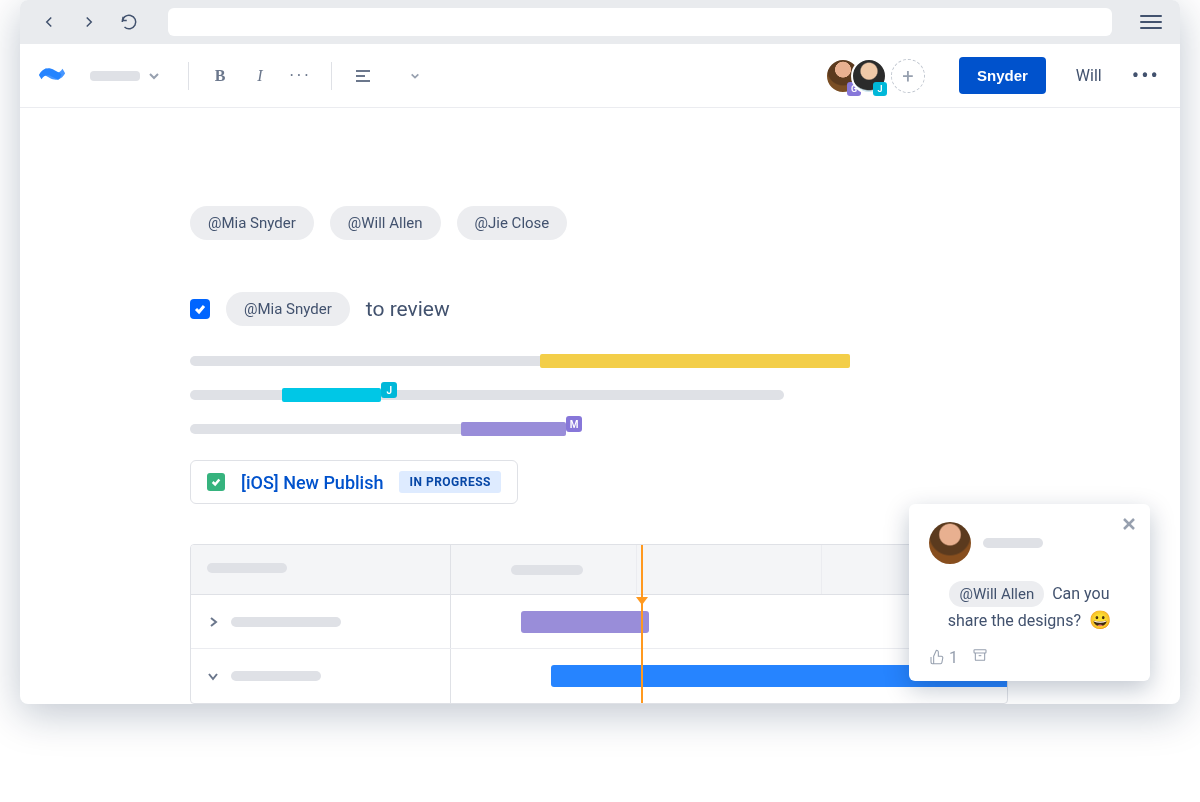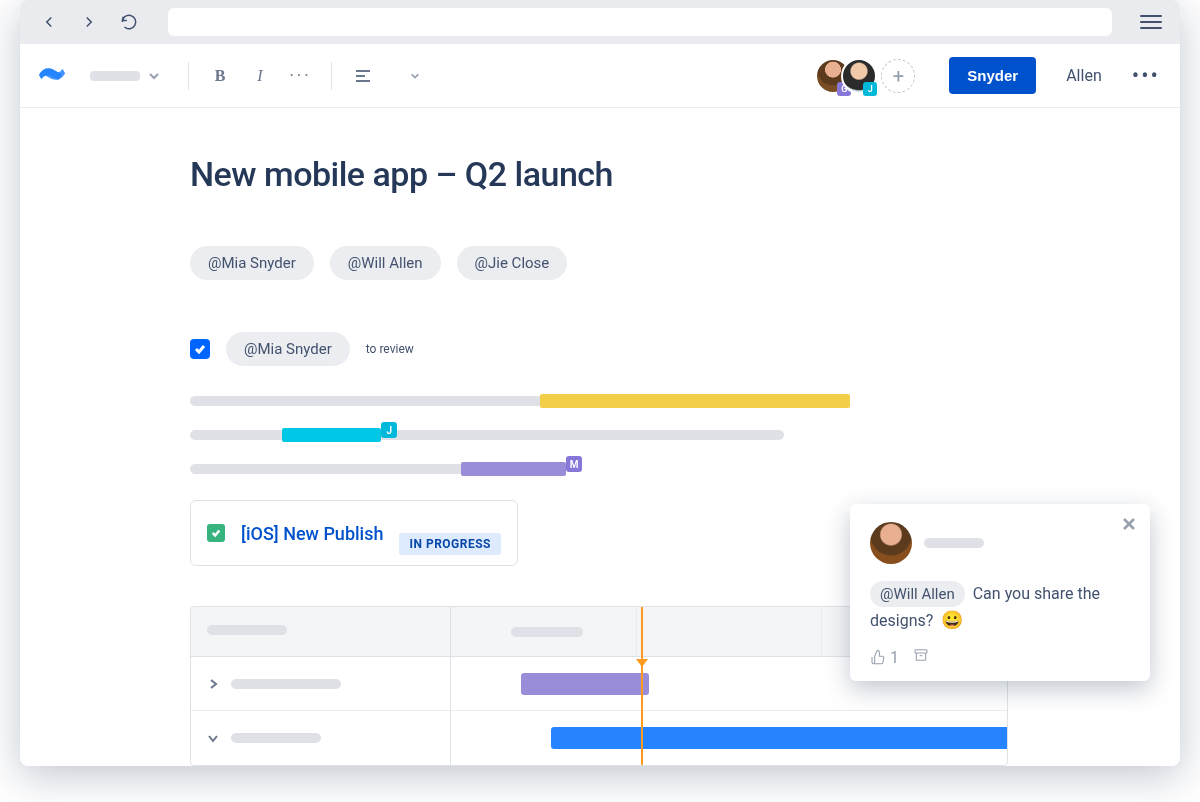--- a/index.html
+++ b/index.html
@@ -81,58 +81,58 @@
   .more-dots{color:#42526E;font-size:22px;letter-spacing:2px;margin-left:16px;cursor:pointer;}
   
   .page{padding: 46px 0 0 170px; position:relative;}
   .title{font-size:34px;font-weight:500;color:#253858;letter-spacing:-0.5px;}
   .mentions-row{margin-top:52px;display:flex;gap:16px;}
   .mention{background:#ecedf0;border-radius:20px;padding:8px 18px;color:#42526E;font-size:15px;}
   .task-row{margin-top:52px;display:flex;align-items:center;gap:16px;}
   .checkbox{width:20px;height:20px;border-radius:4px;background:#0065FF;display:flex;align-items:center;justify-content:center;cursor:pointer;}
   .checkbox svg{width:12px;height:12px;stroke:#fff;stroke-width:3;fill:none;}
   .task-mention{background:#ecedf0;border-radius:20px;padding:8px 18px;color:#42526E;font-size:15px;}
-  .task-text{color:#42526E;font-size:12px;}
+  .task-text{color:#42526E;font-size:21px;}
   
   .bars{margin-top:28px;position:relative;width:660px;}
   .bar-row{position:relative;height:14px;margin-bottom:20px;}
   .grey-bar{position:absolute;left:0;right:0;height:10px;top:2px;background:#DFE1E6;border-radius:6px;}
   .overlay-bar{position:absolute;height:14px;border-radius:2px;top:0;}
   .yellow{background:#F3CE49;}
   .cyan{background:#00C7E6;}
   .purple{background:#998DD9;}
   .initial-chip{position:absolute;top:-6px;width:16px;height:16px;border-radius:3px;color:#fff;font-size:10px;font-weight:600;display:flex;align-items:center;justify-content:center;}
   .chip-j{background:#00B8D9;}
   .chip-m{background:#8777D9;}
   
   .linkcard{margin-top:24px;display:inline-flex;align-items:center;gap:16px;border:1px solid #DFE1E6;border-radius:6px;padding:10px 16px;}
   .linkcard .checkbox-sm{width:18px;height:18px;border-radius:3px;background:#36B37E;display:flex;align-items:center;justify-content:center;}
   .linkcard .checkbox-sm svg{width:10px;height:10px;stroke:#fff;stroke-width:3;fill:none;}
   .link-title{color:#0052CC;font-size:18px;font-weight:500;}
-  .status-lozenge{background:#DEEBFF;color:#0747A6;font-size:12px;font-weight:700;letter-spacing:0.5px;padding:4px 10px;border-radius:3px;margin-top:22px;}
+  .status-lozenge{background:#DEEBFF;color:#0747A6;font-size:12px;font-weight:700;letter-spacing:0.5px;padding:4px 10px;border-radius:3px;}
   
   .gantt{margin-top:40px;border:1px solid #DFE1E6;border-radius:4px;width:818px;overflow:hidden;position:relative;}
   .gantt-header{display:flex;height:50px;background:#F4F5F7;border-bottom:1px solid #DFE1E6;}
   .gantt-side{width:260px;border-right:1px solid #DFE1E6;padding:18px 16px;}
   .gantt-cols{flex:1;display:flex;position:relative;}
   .gcol{flex:1;border-right:1px solid #EBECF0;position:relative;}
   .gantt-row{display:flex;height:54px;border-bottom:1px solid #EBECF0;position:relative;}
   .gantt-row:last-child{border-bottom:none;}
   .row-side{width:260px;border-right:1px solid #DFE1E6;display:flex;align-items:center;gap:12px;padding:0 16px;}
   .row-side svg{width:12px;height:12px;stroke:#6B778C;stroke-width:2;fill:none;}
   .ph{height:10px;background:#DFE1E6;border-radius:5px;}
   .row-cols{flex:1;position:relative;}
   .gbar{position:absolute;height:22px;top:16px;border-radius:3px;}
   .gpurple{background:#998DD9;}
   .gblue{background:#2684FF;}
   .today-line{position:absolute;top:0;bottom:0;width:2px;background:#FF991F;left:calc(260px + 190px);z-index:2;}
   .today-marker{position:absolute;top:49px;left:calc(260px + 190px - 5px);width:12px;height:12px;z-index:3;}
   .today-marker svg{width:12px;height:12px;fill:#FF991F;}
   
-  .comment{position:absolute;right:30px;top:396px;width:300px;background:#fff;border-radius:6px;box-shadow:0 8px 24px rgba(9,30,66,0.25);padding:18px 20px 14px 20px;}
+  .comment{position:absolute;right:30px;top:396px;width:241px;background:#fff;border-radius:6px;box-shadow:0 8px 24px rgba(9,30,66,0.25);padding:18px 20px 14px 20px;text-align:center;}
   .comment-close{position:absolute;top:12px;right:14px;color:#97A0AF;cursor:pointer;}
   .comment-close svg{width:14px;height:14px;stroke:currentColor;stroke-width:2.5;}
   .comment-head{display:flex;align-items:center;gap:12px;}
   .comment-avatar{width:42px;height:42px;border-radius:50%;background:radial-gradient(circle at 50% 30%, #e8b090 0 28%, #5b3a1e 32% 55%, #874e1e 60% 100%);}
   .name-ph{width:60px;height:10px;background:#DFE1E6;border-radius:5px;}
   .comment-body{margin-top:18px;color:#42526E;font-size:16px;line-height:1.5;}
   .comment-body .mention{display:inline;padding:4px 10px;font-size:15px;border-radius:14px;}
   .emoji{font-size:18px;}
   .comment-actions{margin-top:14px;display:flex;align-items:center;gap:14px;color:#97A0AF;}
   .like{display:flex;align-items:center;gap:4px;cursor:pointer;}
@@ -207,26 +207,25 @@
       <div class="avatar a1">
         <div class="avatar-badge badge-g">G</div>
       </div>
       <div class="avatar a2">
         <div class="avatar-badge badge-j">J</div>
       </div>
       <div class="avatar-add">+</div>
     </div>
 
     <button class="btn-publish">Snyder</button>
-    <div class="btn-close">Allen</div>
+    <div class="btn-close">Will</div>
     <div class="more-dots">•••</div>
   </div>
 
   <div class="page">
-    <h1 class="title">New mobile app – Q2 launch</h1>
 
     <div class="mentions-row">
       <span class="mention">@Mia Snyder</span>
       <span class="mention">@Will Allen</span>
       <span class="mention">@Jie Close</span>
     </div>
 
     <div class="task-row">
       <div class="checkbox">
         <svg viewBox="0 0 12 12">

